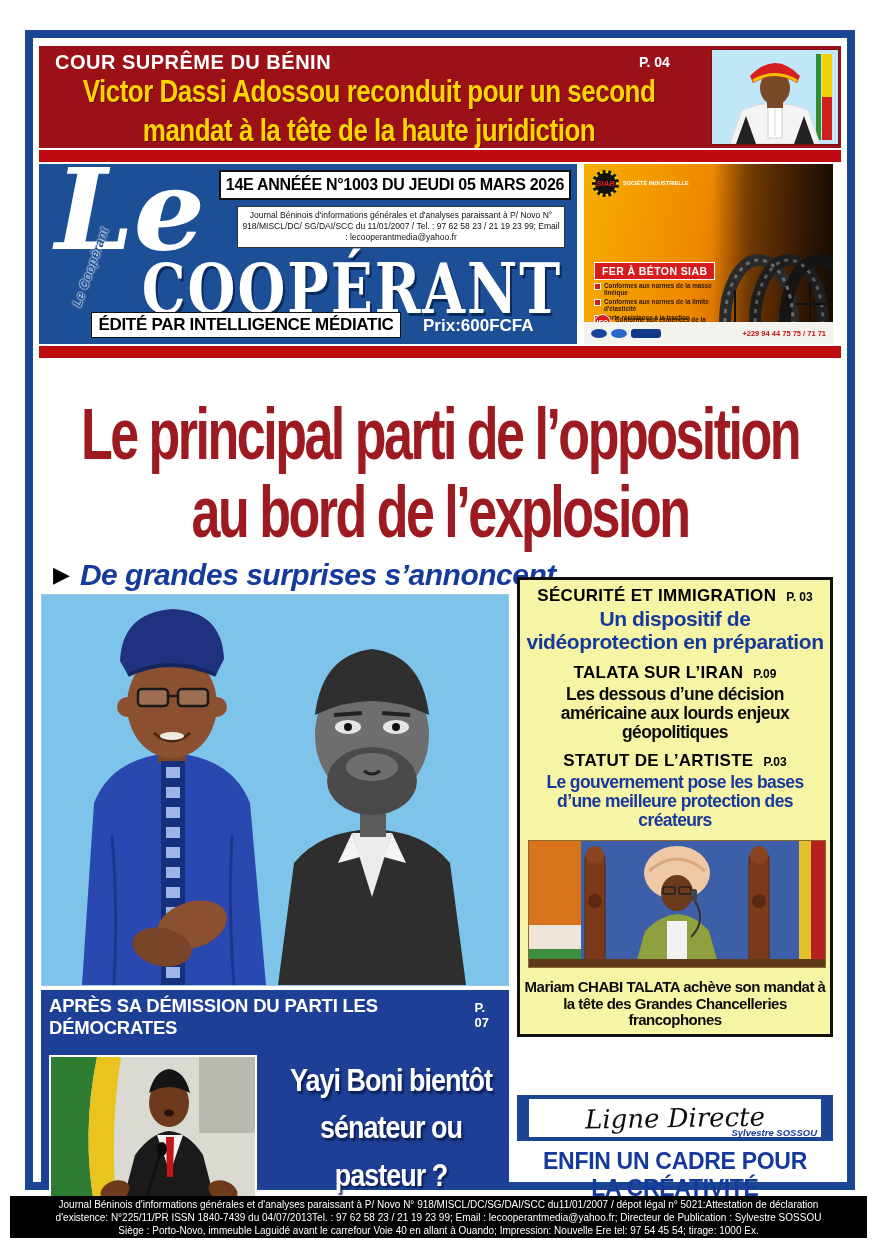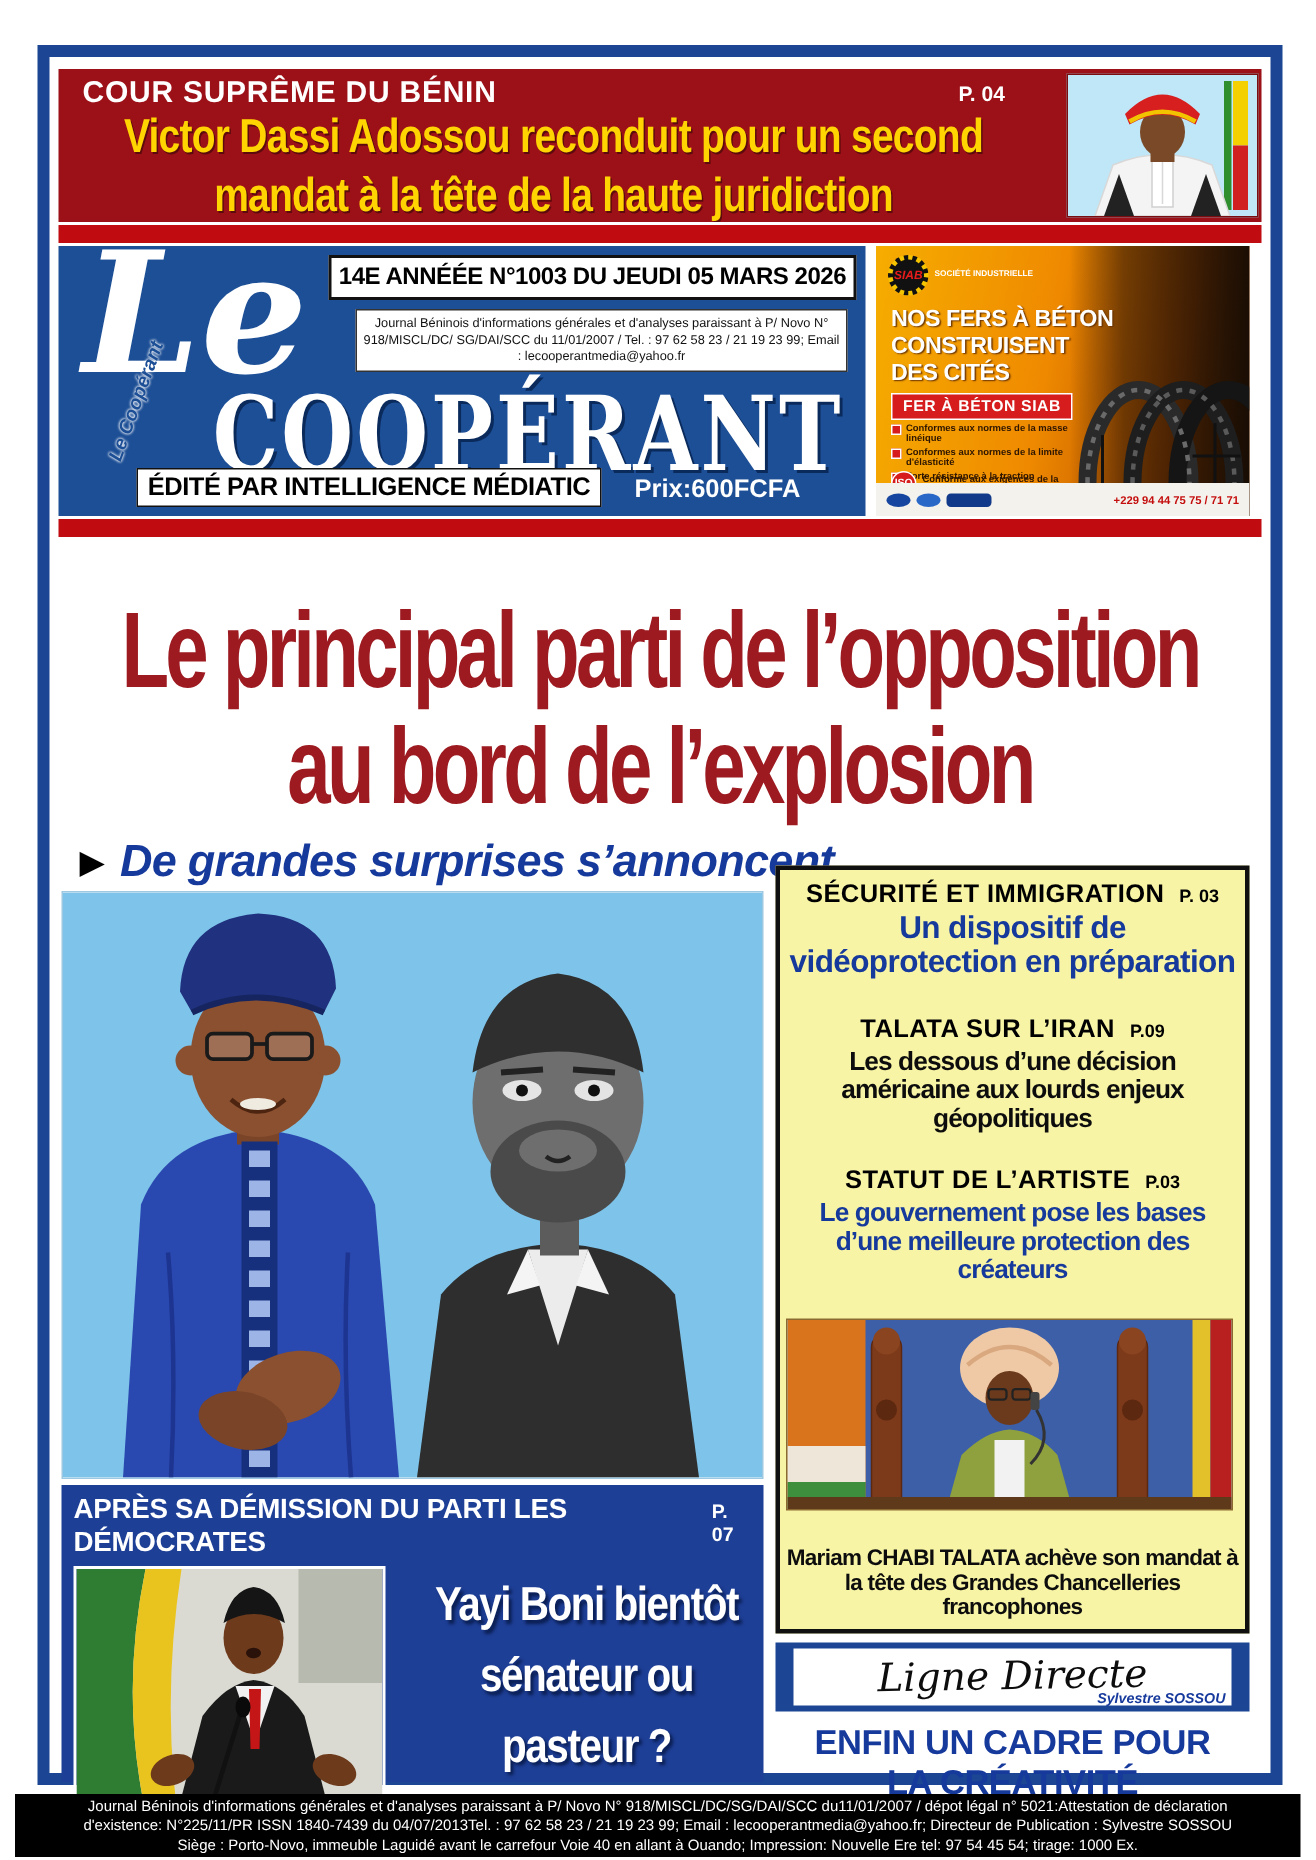--- a/index.html
+++ b/index.html
@@ -53,36 +53,36 @@
   .strap{position:absolute;left:0;top:314px;width:100%;height:38px;background:#000;color:#fff}
   .strap-kicker{position:absolute;left:0;top:5px;width:100%;text-align:center;font-weight:bold;font-size:25px;letter-spacing:-.5px;transform:scaleY(1.1);transform-origin:top center}
   .strap-pref{position:absolute;right:10px;top:12px;font-size:13px;font-weight:bold}
   .lead{position:absolute;left:0;top:352px;width:100%;text-align:center;color:#9c1a20;font-weight:bold;font-size:52px;line-height:56px;letter-spacing:-2.5px;transform:scaleY(1.38);transform-origin:top center}
   .subhead{position:absolute;left:14px;top:514px;display:flex;align-items:center;gap:10px}
   .subhead-arrow{color:#000;font-size:22px;line-height:1}
   .subhead-text{color:#16399c;font-weight:bold;font-style:italic;font-size:30px;letter-spacing:-.5px}
 
   
   .main-photo{position:absolute;left:2px;top:550px;width:468px;height:392px;border:1px solid #9ec8e2}
-  .sidebar{position:absolute;left:478px;top:533px;width:316px;height:512px;background:#f8f4a6;border:3px solid #101010;display:flex;flex-direction:column;align-items:flex-start;justify-content:space-between;padding:6px 4px}
+  .sidebar{position:absolute;left:478px;top:533px;width:316px;height:460px;background:#f8f4a6;border:3px solid #101010;display:flex;flex-direction:column;align-items:flex-end;justify-content:space-between;padding:6px 4px}
   .sb-item{width:100%;text-align:center}
   .sb-kickrow{display:flex;align-items:baseline;gap:10px;justify-content:center}
   .sb-kicker{font-weight:bold;font-size:17px;color:#000;letter-spacing:.3px}
   .sb-pref{font-weight:bold;font-size:12px;color:#000}
   .sb-title{text-align:center;font-weight:bold;line-height:1.08;letter-spacing:-.4px;margin-top:2px}
   .blue{color:#16399c}.blacktxt{color:#0d0d0d}
   .t1{font-size:21px}.t2{font-size:17.5px;letter-spacing:-.6px}.t3{font-size:17.5px;letter-spacing:-.6px}.t4{font-size:15px;letter-spacing:-.5px}
   .sb-photo{width:298px;height:128px;border:1px solid #8a6a30;flex:none}
 
   
   .secondary{position:absolute;left:2px;top:946px;width:468px;height:198px;background:#1e3f96;padding:5px 8px}
   .sec-kickrow{display:flex;justify-content:space-between;align-items:baseline;color:#fff}
   .sec-kicker{font-weight:bold;font-size:18.5px;letter-spacing:-.2px}
   .sec-pref{font-weight:bold;font-size:13px}
-  .sec-body{display:flex;gap:24px;margin-top:5px}
+  .sec-body{display:flex;gap:24px;margin-top:16px}
   .sec-photo{width:208px;height:156px;flex:none;border:2px solid #fff}
   .sec-headline{flex:1;color:#fff;font-weight:bold;font-size:27px;line-height:40px;text-align:center;letter-spacing:-1px;transform:scaleY(1.18);transform-origin:top center;text-shadow:2px 2px 2px #0a1e52;margin-top:2px}
   .sec-headline span{display:block}
 
   
   .ligne{position:absolute;left:478px;top:1051px;width:316px;height:46px;background:#1c4693;padding:4px 12px}
   .ligne-inner{width:100%;height:100%;background:#fff;display:flex;align-items:center;justify-content:center;position:relative}
   .ligne-title{font-family:"DejaVu Serif",serif;font-style:italic;font-size:26px;color:#0d0d0d;transform:rotate(-1deg);line-height:1}
   .ligne-author{position:absolute;right:4px;bottom:-1px;color:#16399c;font-size:9.5px;font-weight:bold;font-style:italic}
   .enfin{position:absolute;left:478px;top:1104px;width:316px;text-align:center;color:#16399c;font-weight:bold;font-size:23px;line-height:27px;letter-spacing:-.3px}
@@ -145,25 +145,20 @@
           <path d="M70,150 A34,62 0 0 1 138,150" stroke="#151515" stroke-width="12" fill="none"></path>
           <path d="M10,150 A34,62 0 0 1 78,150" stroke="#6a6a6a" stroke-width="3" fill="none" stroke-dasharray="4 5"></path>
           <path d="M40,150 A34,62 0 0 1 108,150" stroke="#5a5a5a" stroke-width="3" fill="none" stroke-dasharray="4 5"></path>
           <line x1="20" y1="150" x2="20" y2="118" stroke="#111" stroke-width="2"></line>
           <line x1="95" y1="150" x2="95" y2="110" stroke="#111" stroke-width="2"></line>
           <line x1="80" y1="132" x2="112" y2="132" stroke="#111" stroke-width="2"></line>
         </svg>
         <div class="ad-logo">
           <div class="ad-gear">SIAB</div>
           <div class="ad-brandsub">SOCIÉTÉ INDUSTRIELLE</div>
-        </div>
-        <div class="ad-headline">
-          <div>NOS FERS À BÉTON</div>
-          <div>CONSTRUISENT</div>
-          <div>DES CITÉS</div>
         </div>
         <div class="ad-badge">FER À BÉTON SIAB</div>
         <div class="ad-bullets">
           <div class="ad-bullet">Conformes aux normes de la masse linéique</div>
           <div class="ad-bullet">Conformes aux normes de la limite d'élasticité</div>
           <div class="ad-bullet">Forte résistance à la traction</div>
           <div class="ad-bullet">Très haute adhérence</div>
         </div>
         <div class="ad-iso">
           <div class="iso-circle">ISO</div>

